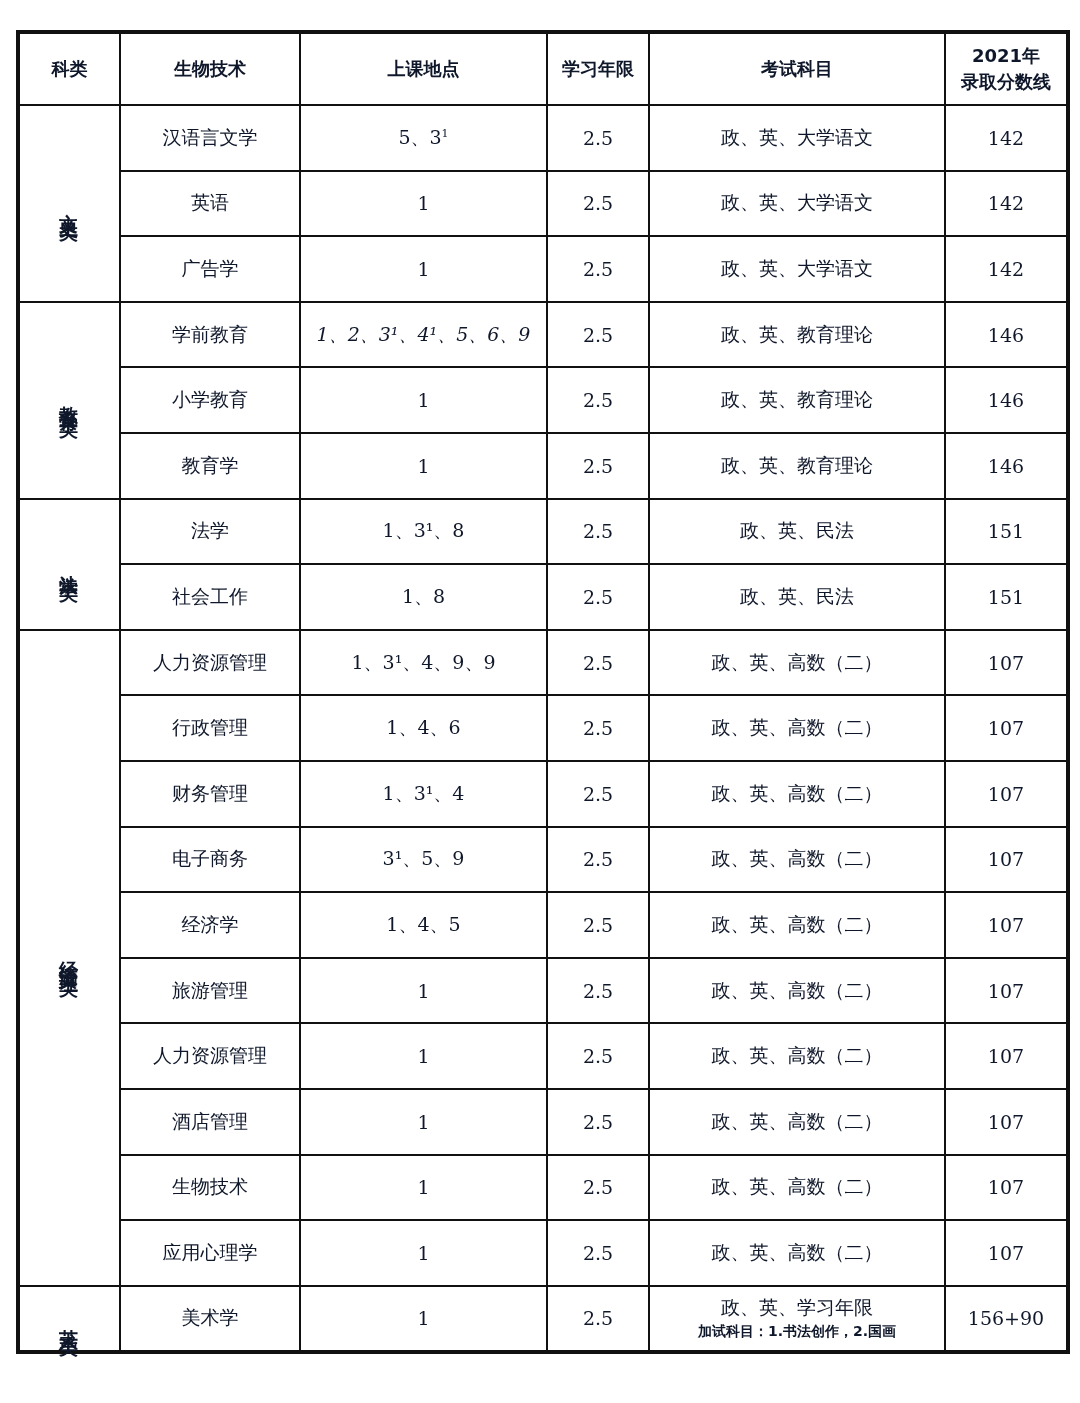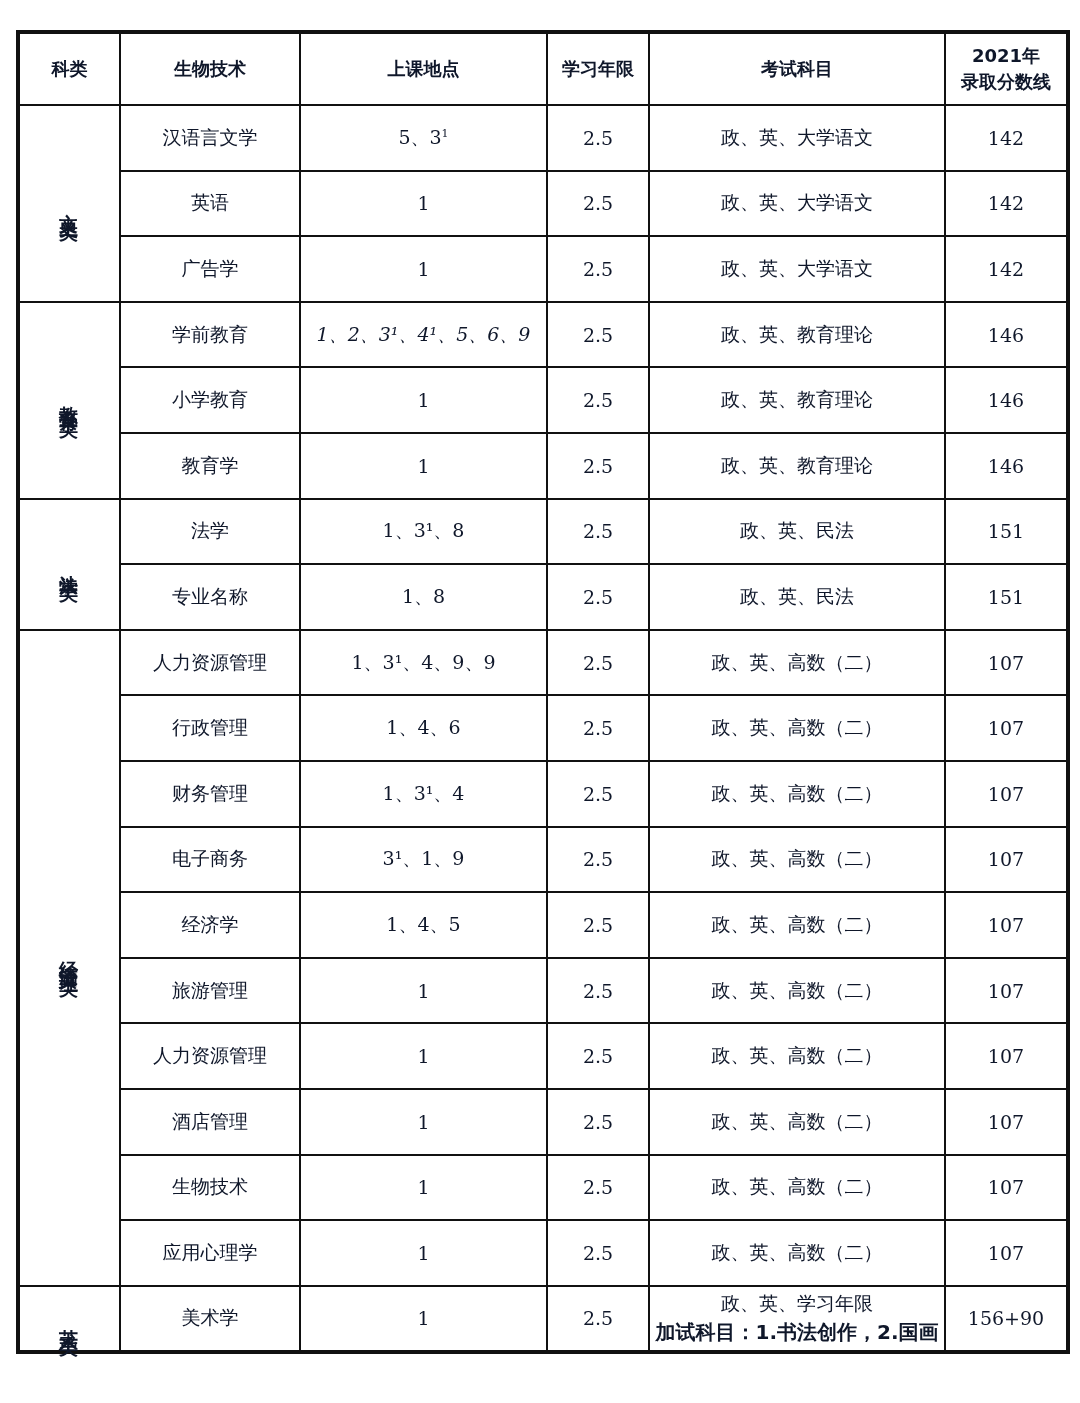--- a/index.html
+++ b/index.html
@@ -36,21 +36,21 @@
       font-size: 19px;
       writing-mode: vertical-rl;
       text-orientation: upright;
       letter-spacing: 4px;
       display: inline-block;
     }
     .locs sup { font-size: 11px; vertical-align: super; line-height: 0; }
     .extra {
       font-family: "DejaVu Sans", "Liberation Sans", sans-serif;
       font-weight: bold;
-      font-size: 20px;
+      font-size: 14px;
       display: block;
       margin-top: 2px;
       white-space: nowrap;
     }
     .art-row td { height: 104px; }
   </style>
 </head>
 <body>
 
 <table class="majors">
@@ -125,21 +125,21 @@
 
     <tr>
       <td rowspan="2"><span class="cat">法学类</span></td>
       <td>法学</td>
       <td>1、3¹、8</td>
       <td>2.5</td>
       <td>政、英、民法</td>
       <td>151</td>
     </tr>
     <tr>
-      <td>专业名称</td>
+      <td>社会工作</td>
       <td>1、8</td>
       <td>2.5</td>
       <td>政、英、民法</td>
       <td>151</td>
     </tr>
 
     <tr>
       <td rowspan="10"><span class="cat">经济管理类</span></td>
       <td>人力资源管理</td>
       <td>1、3¹、4、9、9</td>
@@ -156,21 +156,21 @@
     </tr>
     <tr>
       <td>财务管理</td>
       <td>1、3¹、4</td>
       <td>2.5</td>
       <td>政、英、高数（二）</td>
       <td>107</td>
     </tr>
     <tr>
       <td>电子商务</td>
-      <td>3¹、1、9</td>
+      <td>3¹、5、9</td>
       <td>2.5</td>
       <td>政、英、高数（二）</td>
       <td>107</td>
     </tr>
     <tr>
       <td>经济学</td>
       <td>1、4、5</td>
       <td>2.5</td>
       <td>政、英、高数（二）</td>
       <td>107</td>

